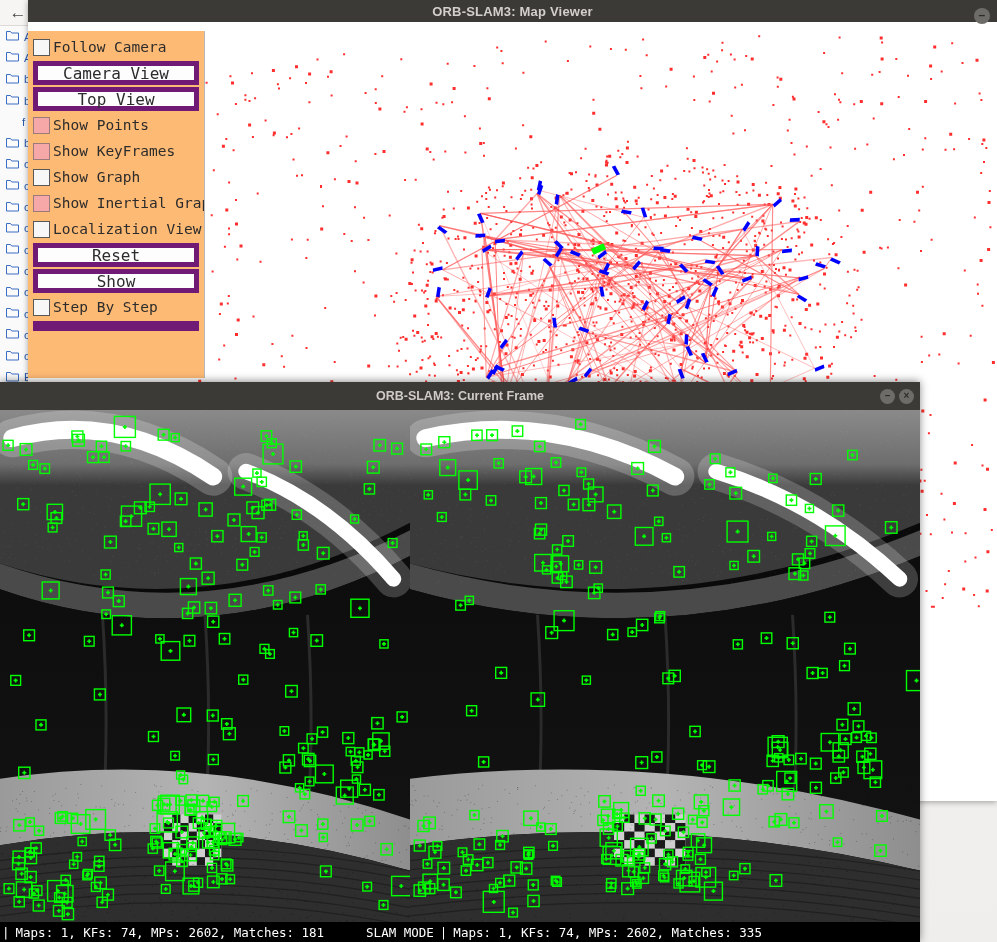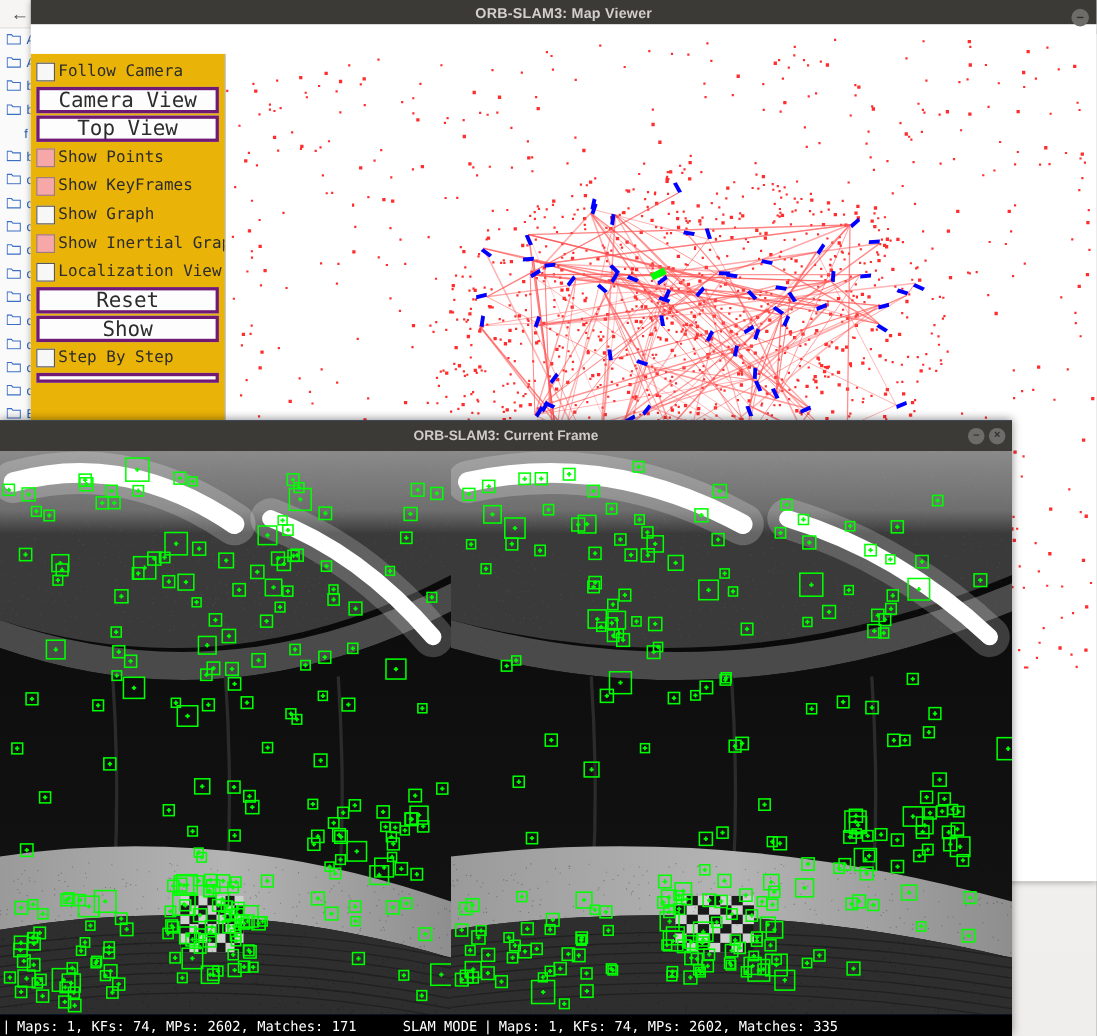--- a/index.html
+++ b/index.html
@@ -52,38 +52,37 @@
     font-size:12px; line-height:15px; text-align:center; font-weight:bold;
   }
   #map-canvas {
     position:absolute; left:0; top:31px; width:969px; height:770px;
     background:#ffffff; overflow:hidden;
   }
 
   
   #slam-panel {
     position:absolute; left:0; top:31px; width:177px; height:347px;
-    background:#eab308; border-right:1px solid #b8b8b8;
+    background:#fdba74; border-right:1px solid #b8b8b8;
     padding:4px 5px 0 5px; z-index:6; overflow:hidden;
     font-family:"DejaVu Sans Mono", monospace;
-    margin-top:18px;
   }
   .pnl-check {
     height:24px; display:flex; align-items:center; margin-bottom:2px;
   }
   .pnl-box {
     width:17px; height:17px; border:1px solid #585858;
     background:#f7f7f7; flex:0 0 auto; margin-right:3px;
   }
   .pnl-box.on { background:#f6a8a8; border-color:#9a7a7a; }
   .pnl-check span { font-size:14.5px; color:#2c2c2c; white-space:nowrap; }
   .pnl-btn {
-    height:24px; border:3px solid #701a75; background:#fdfdfd;
+    height:24px; border:5px solid #701a75; background:#fdfdfd;
     display:flex; align-items:center; justify-content:center;
-    font-size:19px; color:#2c2c2c; margin-bottom:2px;
+    font-size:16px; color:#2c2c2c; margin-bottom:2px;
   }
   .pnl-btn.cut { height:9px; overflow:hidden; }
 
   
   #frame-window {
     position:absolute; left:0; top:382px; width:920px; height:560px;
     background:#3b82f6; box-shadow:0 -1px 8px rgba(0,0,0,.45); z-index:20;
   }
   #frame-titlebar {
     position:absolute; left:0; top:0; width:100%; height:28px;
@@ -1610,19 +1609,19 @@
             <path d="M121.68397832764313 66.50934975601731h4M123.68397832764313 64.50934975601731v4" stroke="#00ff00" stroke-width="1.6"></path>
             <rect x="148.9" y="75.4" width="10.1" height="10.1" fill="none" stroke="#00ff00" stroke-width="1.4"></rect>
             <path d="M151.97551730507985 80.45049123611301h4M153.97551730507985 78.45049123611301v4" stroke="#00ff00" stroke-width="1.6"></path>
           </g>
         </svg>
     </div>
   </div>
 
   <div id="frame-status">
     <span class="bar">|</span>
-    <span class="seg">Maps: 1, KFs: 74, MPs: 2602, Matches: 171</span>
+    <span class="seg">Maps: 1, KFs: 74, MPs: 2602, Matches: 181</span>
     <span class="gap"></span>
     <span class="seg">SLAM MODE</span>
     <span class="bar">|</span>
     <span class="seg">Maps: 1, KFs: 74, MPs: 2602, Matches: 335</span>
   </div>
 </div>
 
 </body></html>

